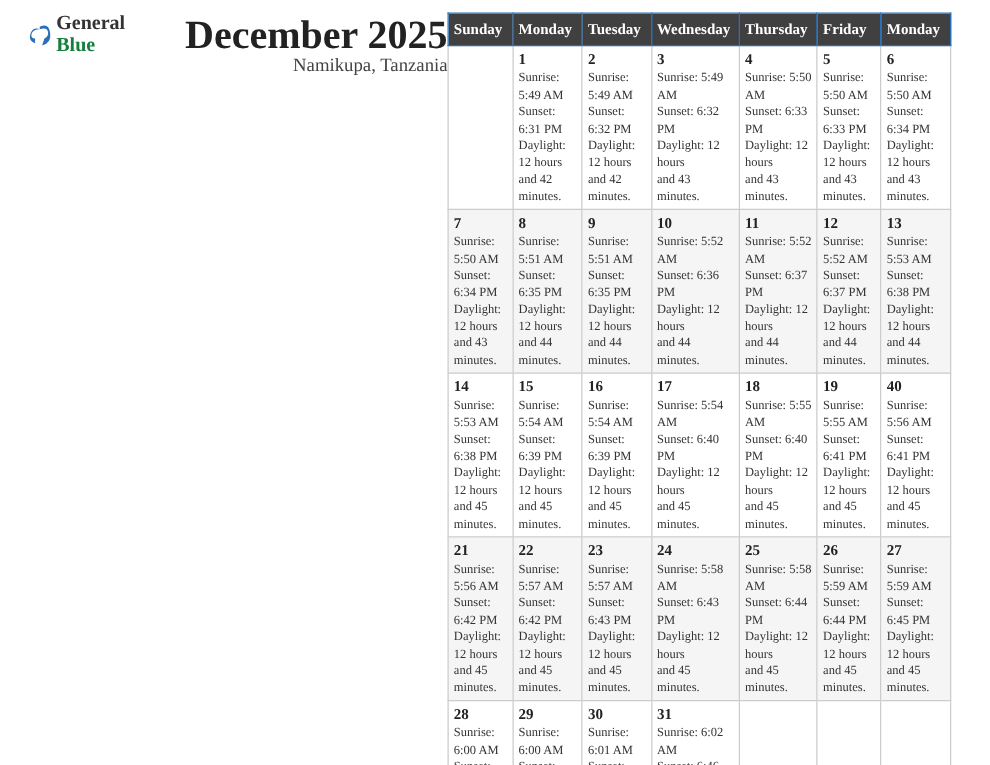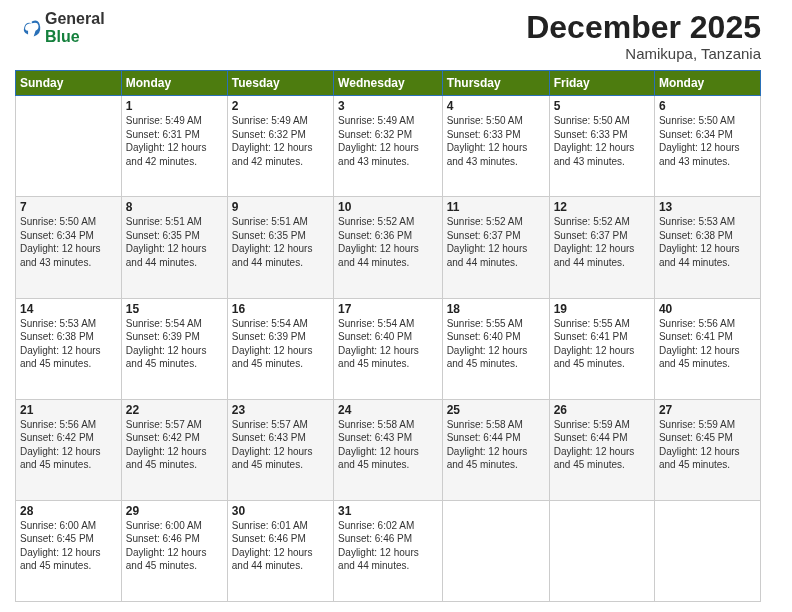--- a/index.html
+++ b/index.html
@@ -8,21 +8,22 @@
       height: 612px;
       font-family: Arial, sans-serif;
       background: #fff;
       overflow: hidden;
     }
     .page {
       width: 776px;
       height: 612px;
       padding: 10px 15px;
       display: flex;
-      flex-direction: column;
+      flex-direction: row;
+      font-family: Liberation Serif, serif;
     }
     .header {
       display: flex;
       justify-content: space-between;
       align-items: flex-start;
       margin-bottom: 8px;
     }
     .logo {
       display: flex;
       align-items: center;
@@ -98,21 +99,21 @@
     .empty-cell {
       background: #f9f9f9;
     }
     tr:nth-child(odd) td {
       background: #fff;
     }
     tr:nth-child(even) td {
       background: #f5f5f5;
     }
     .calendar thead tr th {
-      background: #4d7c0f;
+      background: #404040;
     }
   </style>
 </head>
 <body>
 
 <div class="page">
   <div class="header">
     <div class="logo">
       <svg class="logo-icon" viewBox="0 0 30 30" xmlns="http://www.w3.org/2000/svg">
         <path d="M18 8 Q26 4 27 14 Q28 22 20 24 L22 18 Q26 16 25 12 Q24 8 18 10 Z" fill="#2970b8"></path>

